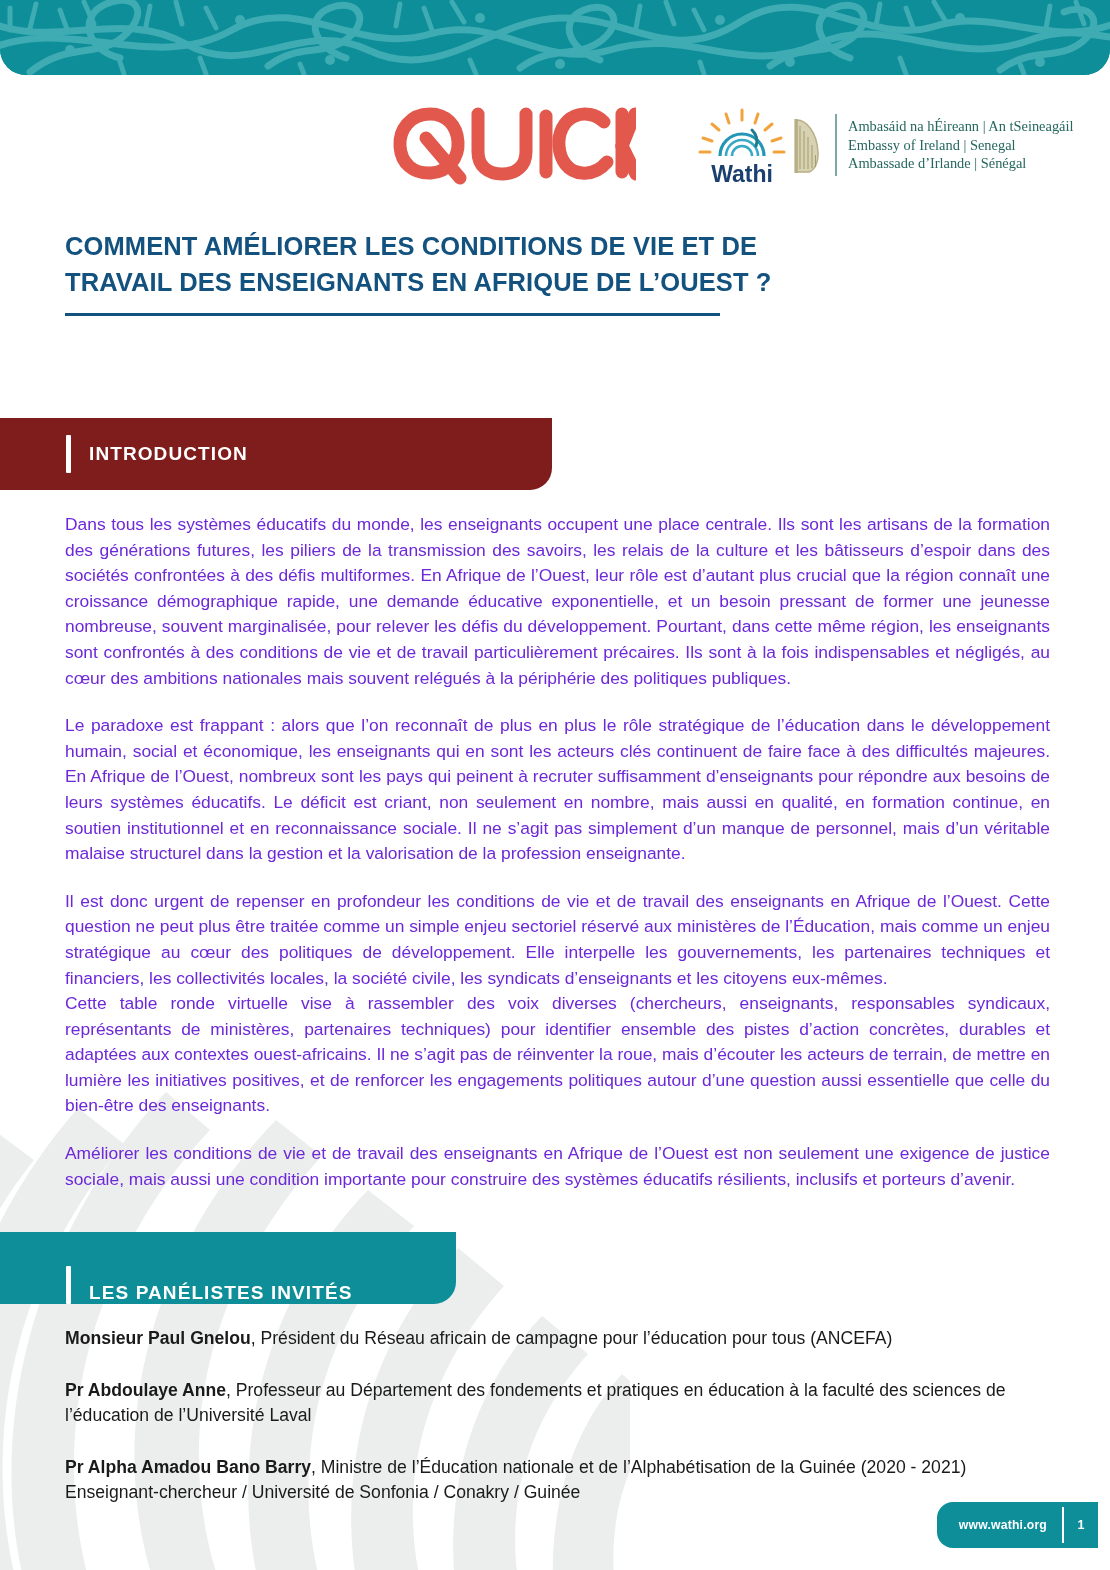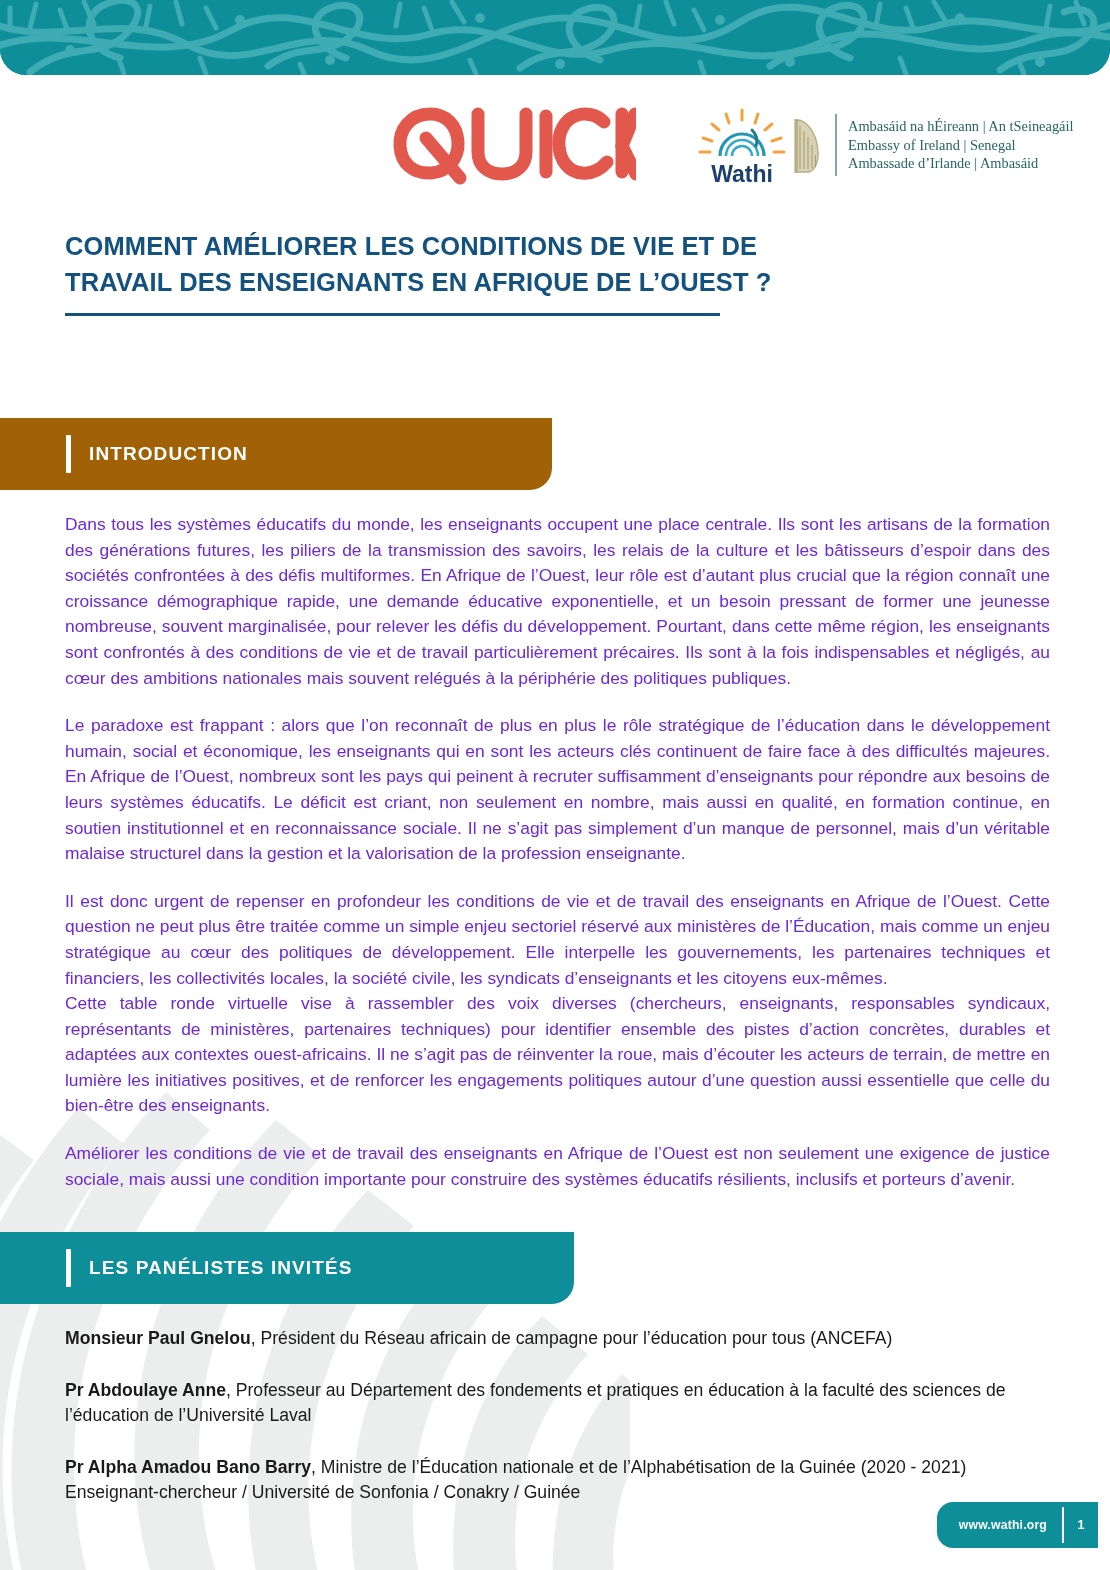--- a/index.html
+++ b/index.html
@@ -70,34 +70,34 @@
     color:#1c1c1c;
   }
 
   
   .banner {
     position:absolute; left:0; height:72px;
     display:flex; align-items:center;
     border-bottom-right-radius:22px;
     z-index:4;
   }
-  .banner.navy  { background:#a16207; }
+  .banner.navy  { background:#7f1d1d; }
   .banner.teal  { background:#0d8e99; }
   .banner-tick {
     width:5px; height:38px; background:#ffffff;
     margin-left:66px; border-radius:1px;
   }
   .banner-label {
     margin-left:18px;
     font-size:19px; font-weight:bold; letter-spacing:1.1px;
     color:#ffffff; text-transform:uppercase;
   }
 
   #banner-intro { top:418px; width:552px; }
-  #banner-panel { top:1232px; width:574px; }
+  #banner-panel { top:1232px; width:456px;align-items:flex-end; }
 
   
   .body-col {
     position:absolute; left:65px; width:985px; z-index:4;
   }
   #intro-body { top:512px; }
   p.para {
     font-size:17.4px; line-height:25.6px; color:#6d28d9;
     text-align:justify; text-justify:inter-word;
     margin-bottom:22px;
@@ -232,21 +232,21 @@
           <line x1="18" y1="23" x2="18" y2="55"></line>
           <line x1="22" y1="31" x2="22" y2="54"></line>
           <line x1="25.5" y1="41" x2="25.5" y2="53"></line>
         </g>
         <path d="M6 5 L 6 59" stroke="#b8ae85" stroke-width="3.2" fill="none"></path>
       </svg>
       <div class="emb-sep"></div>
       <div class="emb-lines">
         <div>Ambasáid na hÉireann | An tSeineagáil</div>
         <div>Embassy of Ireland | Senegal</div>
-        <div>Ambassade d’Irlande | Ambasáid</div>
+        <div>Ambassade d’Irlande | Sénégal</div>
       </div>
     </div>
   </div>
 
   <div class="title-block">
     <h1 class="doc-title">COMMENT AMÉLIORER LES CONDITIONS DE VIE ET DE TRAVAIL DES ENSEIGNANTS EN AFRIQUE DE L’OUEST ?</h1>
     <div class="title-rule"></div>
   </div>
 
   <div class="banner navy" id="banner-intro">

